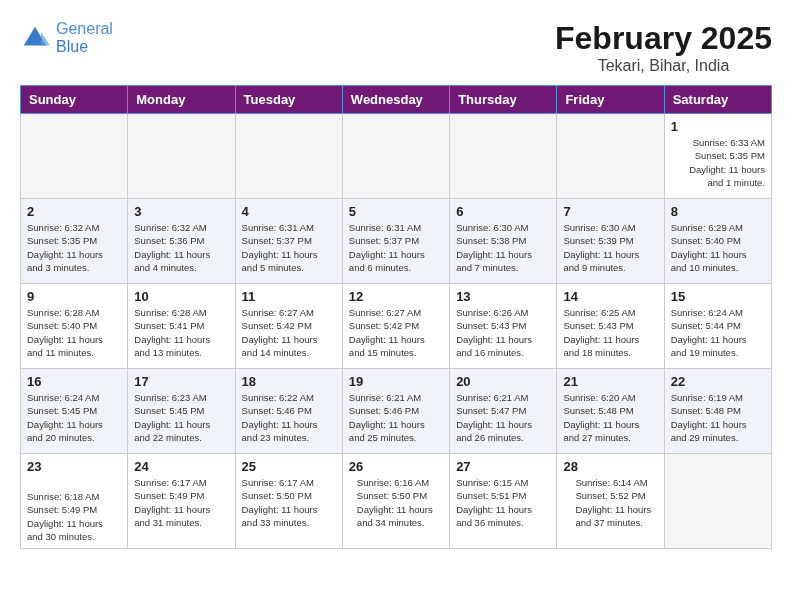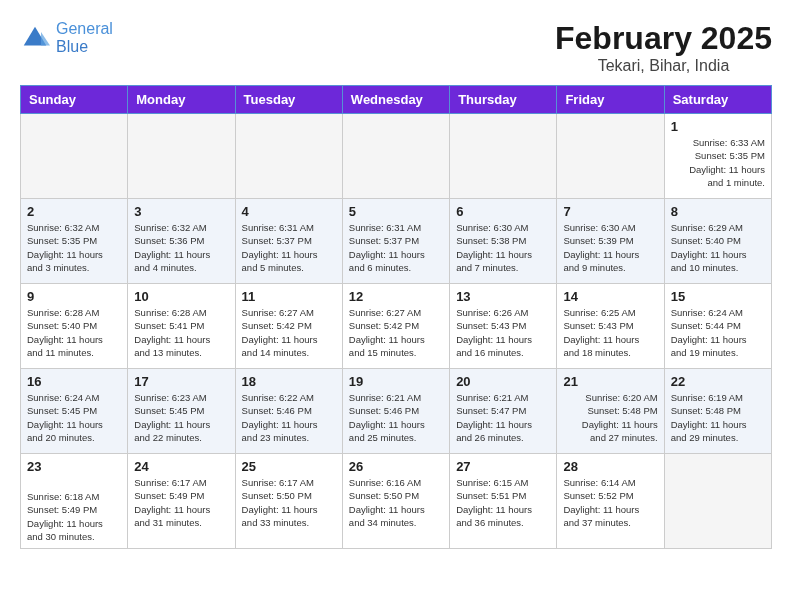--- a/index.html
+++ b/index.html
@@ -45,21 +45,21 @@
     .location {
       font-size: 16px;
       color: #444;
     }
     .calendar {
       width: 100%;
       border-collapse: collapse;
       border: 1px solid #ccc;
     }
     .calendar th {
-      background: #6d28d9;
+      background: #701a75;
       color: #fff;
       font-size: 13px;
       font-weight: bold;
       padding: 6px 8px;
       text-align: left;
       border: 1px solid #5591d4;
     }
     .calendar td {
       vertical-align: top;
       width: calc(100% / 7);
@@ -249,21 +249,21 @@
 Daylight: 11 hours and 25 minutes.</div>
         </td>
         <td>
           <div class="day-number">20</div>
           <div class="day-info" style="white-space: pre-line;">Sunrise: 6:21 AM
 Sunset: 5:47 PM
 Daylight: 11 hours and 26 minutes.</div>
         </td>
         <td>
           <div class="day-number">21</div>
-          <div class="day-info" style="white-space: pre-line; text-align: right;">Sunrise: 6:20 AM
+          <div class="day-info" style="white-space: pre-line;">Sunrise: 6:20 AM
 Sunset: 5:48 PM
 Daylight: 11 hours and 27 minutes.</div>
         </td>
         <td>
           <div class="day-number">22</div>
           <div class="day-info" style="white-space: pre-line;">Sunrise: 6:19 AM
 Sunset: 5:48 PM
 Daylight: 11 hours and 29 minutes.</div>
         </td>
       </tr>
@@ -281,32 +281,32 @@
 Daylight: 11 hours and 31 minutes.</div>
         </td>
         <td>
           <div class="day-number">25</div>
           <div class="day-info" style="white-space: pre-line;">Sunrise: 6:17 AM
 Sunset: 5:50 PM
 Daylight: 11 hours and 33 minutes.</div>
         </td>
         <td>
           <div class="day-number">26</div>
-          <div class="day-info" style="white-space: pre-line;">Sunrise: 6:16 AM
+          <div class="day-info" style="white-space: pre-line; margin-left: 8px;">Sunrise: 6:16 AM
 Sunset: 5:50 PM
 Daylight: 11 hours and 34 minutes.</div>
         </td>
         <td>
           <div class="day-number">27</div>
           <div class="day-info" style="white-space: pre-line;">Sunrise: 6:15 AM
 Sunset: 5:51 PM
 Daylight: 11 hours and 36 minutes.</div>
         </td>
         <td>
           <div class="day-number">28</div>
-          <div class="day-info" style="white-space: pre-line;">Sunrise: 6:14 AM
+          <div class="day-info" style="white-space: pre-line; margin-left: 12px;">Sunrise: 6:14 AM
 Sunset: 5:52 PM
 Daylight: 11 hours and 37 minutes.</div>
         </td>
         <td class="empty"></td>
       </tr>
     </tbody>
 </table>
 
 </body></html>

